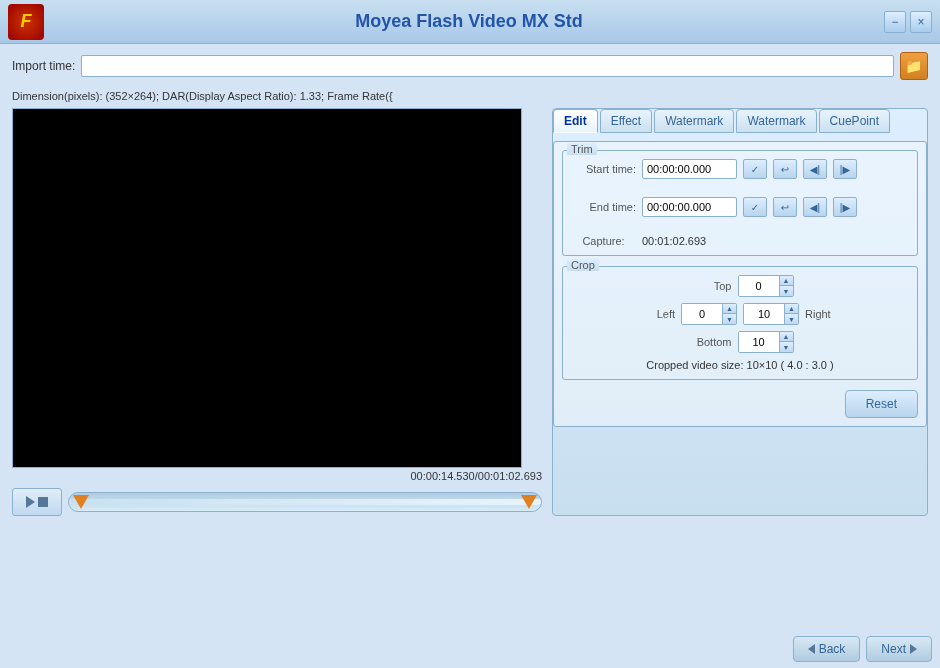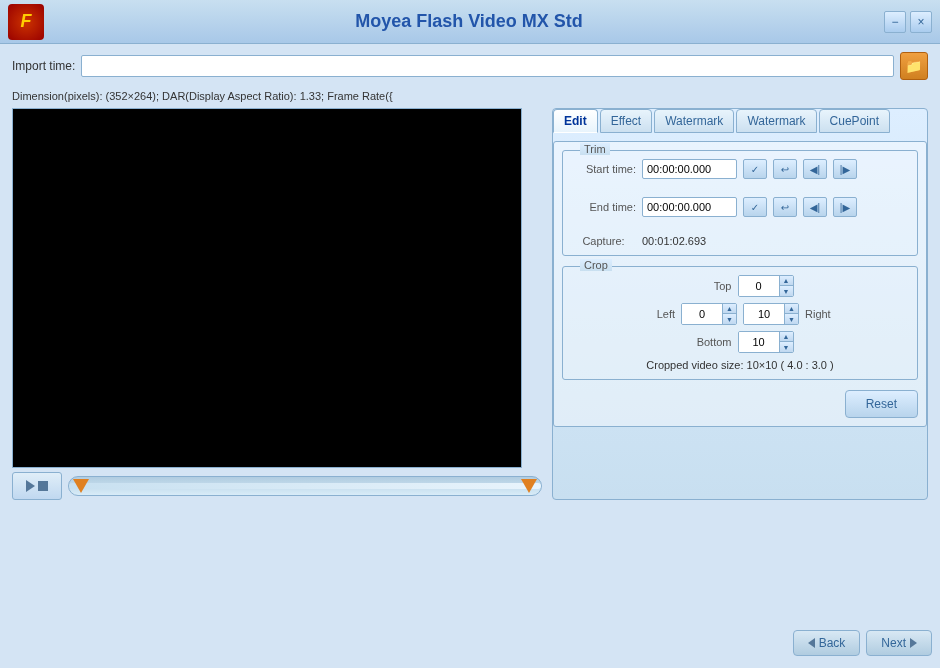--- a/index.html
+++ b/index.html
@@ -246,21 +246,21 @@
     .section-group {
       border: 1px solid #8ab0d0;
       border-radius: 3px;
       padding: 8px;
       margin-bottom: 10px;
       position: relative;
     }
     .section-label {
       position: absolute;
       top: -8px;
-      left: 17px;
+      left: 4px;
       background: linear-gradient(to bottom, #ddeeff, #c8dff0);
       padding: 0 4px;
       font-size: 11px;
       color: #555;
     }
 
     
     .form-row {
       display: flex;
       align-items: center;
@@ -381,21 +381,21 @@
       border: 1px solid #8ab0d0;
       border-radius: 4px;
       cursor: pointer;
       font-size: 12px;
       color: #336699;
     }
 
     
     .nav-bar {
       position: absolute;
-      bottom: 8px;
+      bottom: 2px;
       right: 8px;
       display: flex;
       gap: 6px;
     }
     .nav-btn {
       display: flex;
       align-items: center;
       gap: 4px;
       padding: 5px 14px;
       background: linear-gradient(to bottom, #d8e8f4, #b0cce0);
@@ -449,20 +449,21 @@
         <span style="font-size:14px;">📁</span>
       </div>
     </div>
 
     <div class="info-bar">Dimension(pixels): (352×264);  DAR(Display Aspect Ratio): 1.33;  Frame Rate({</div>
 
     <div class="two-col">
 
       <div class="left-panel">
         <div class="video-container"></div>
+        <div class="time-display">00:00:14.530/00:01:02.693</div>
         <div class="playback-controls">
           <div class="play-btn">
             <div class="play-icon"></div>
             <div class="stop-icon"></div>
           </div>
           <div class="slider-container">
             <div class="slider-track">
               <div class="slider-thumb-left"></div>
               <div class="slider-thumb-right"></div>
             </div>

